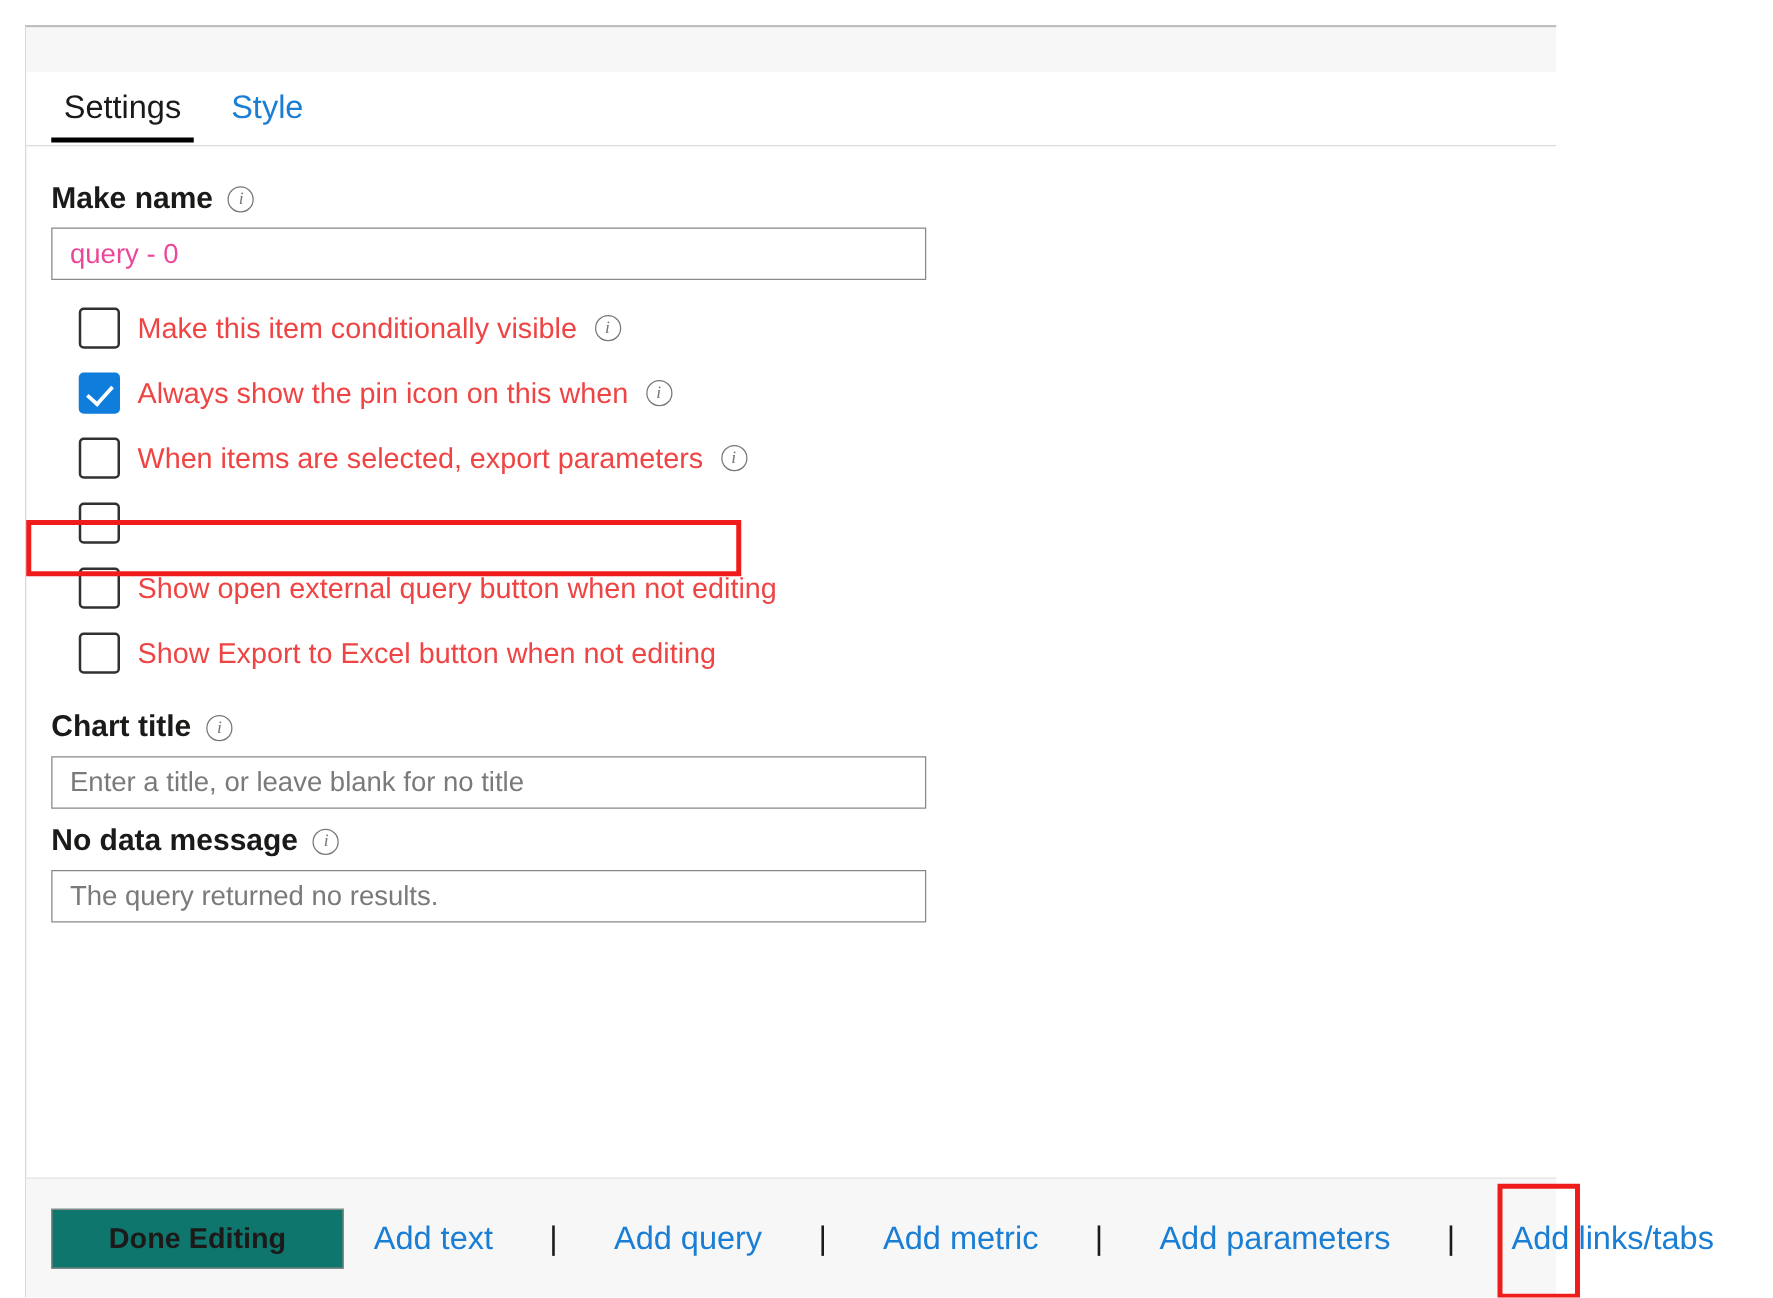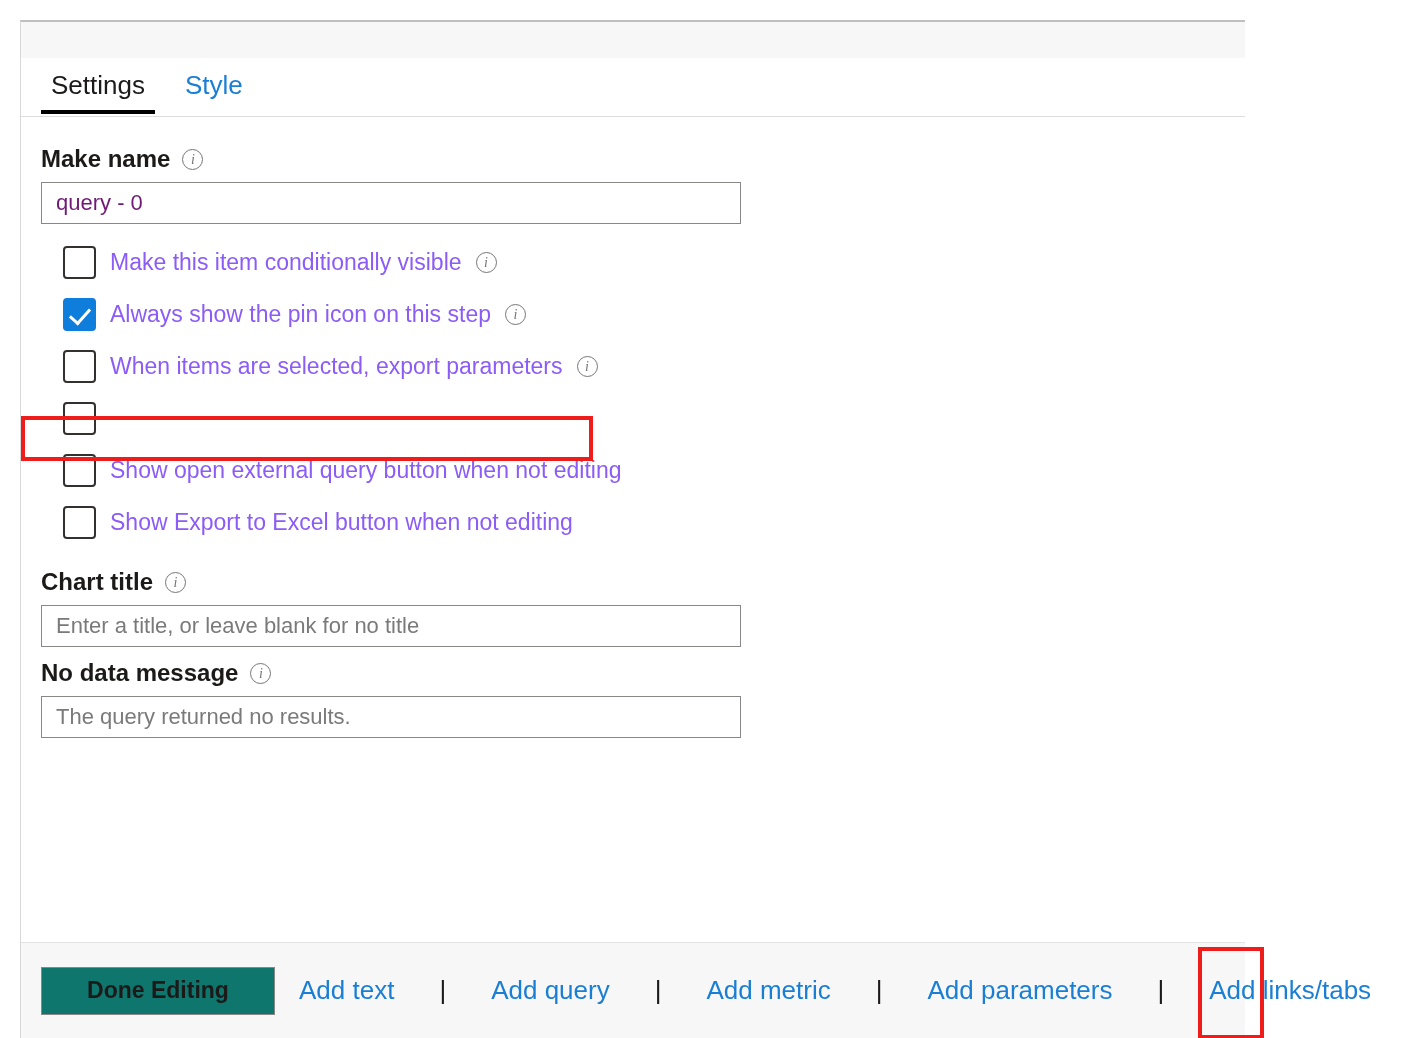--- a/index.html
+++ b/index.html
@@ -113,21 +113,21 @@
     box-sizing: border-box;
   }
 
   .text-input {
     width: 700px;
     height: 42px;
     border: 1px solid #8a8886;
     background: #ffffff;
     box-sizing: border-box;
     font-size: 22px;
-    color: #701a75;
+    color: #ec4899;
     padding: 0 14px;
     font-family: "Liberation Sans", sans-serif;
     outline: none;
     display: block;
   }
   .text-input::placeholder { color: #7a7a7a; opacity: 1; }
 
   
   .check-row {
     display: flex;
@@ -157,21 +157,21 @@
     left: 9px;
     top: 4px;
     width: 9px;
     height: 17px;
     border: solid #ffffff;
     border-width: 0 3px 3px 0;
     transform: rotate(42deg);
   }
   .check-label {
     font-size: 23px;
-    color: #8b5cf6;
+    color: #ef4444;
     white-space: nowrap;
   }
 
   
   .annot {
     position: absolute;
     border: 4px solid #ef1c1c;
     box-sizing: border-box;
     pointer-events: none;
   }
@@ -304,21 +304,21 @@
     <div class="spacer-12"></div>
 
     <div class="check-row">
       <span class="cbox"></span>
       <span class="check-label">Make this item conditionally visible</span>
       <span class="info-icon">i</span>
     </div>
 
     <div class="check-row">
       <span class="cbox checked"></span>
-      <span class="check-label">Always show the pin icon on this step</span>
+      <span class="check-label">Always show the pin icon on this when</span>
       <span class="info-icon">i</span>
     </div>
 
     <div class="check-row">
       <span class="cbox"></span>
       <span class="check-label">When items are selected, export parameters</span>
       <span class="info-icon">i</span>
     </div>
 
     <div class="check-row">

